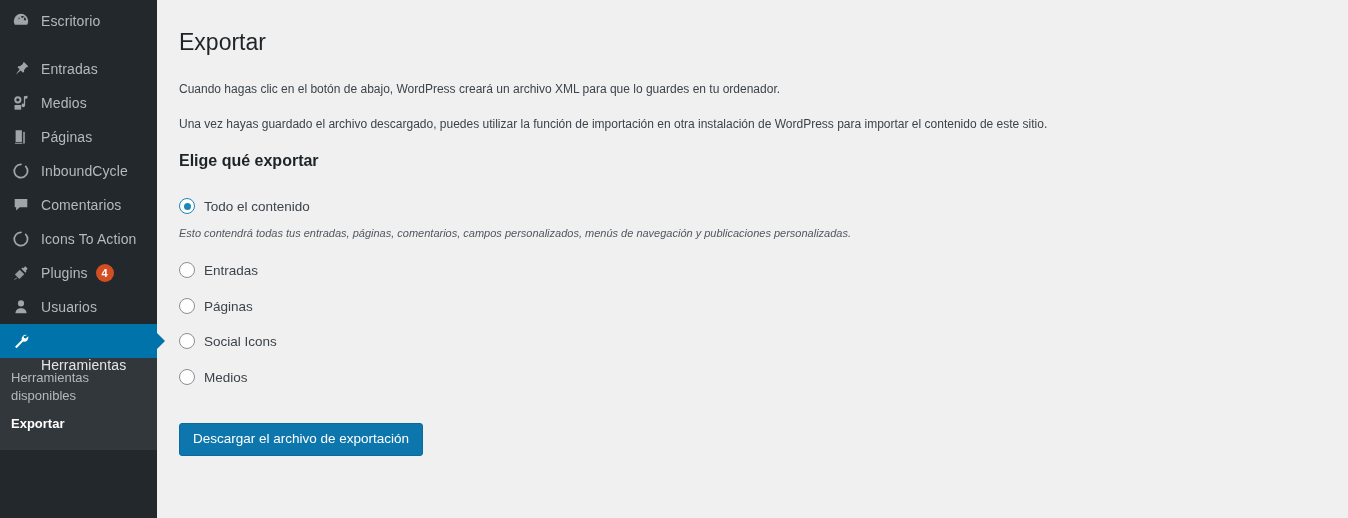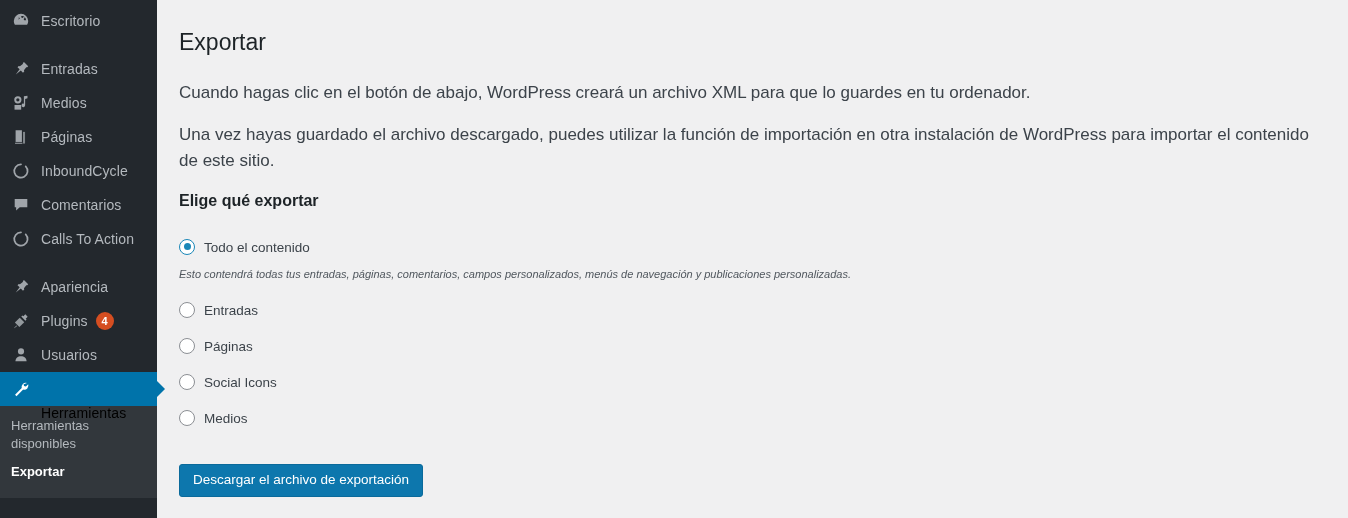--- a/index.html
+++ b/index.html
@@ -55,21 +55,21 @@
   .menu-item .mi-label {
     white-space: nowrap;
     line-height: 1;
     letter-spacing: 0.1px;
   }
   .menu-item.active {
     background: #0073aa;
     color: #fff;
     font-weight: 400;
   }
-  .menu-item.active .mi-label { color: #000000; margin-top: 48px; }
+  .menu-item.active .mi-label { color: #e5e5e5; margin-top: 48px; }
   .menu-item.active::after {
     content: "";
     position: absolute;
     right: -8px;
     top: 50%;
     margin-top: -8px;
     width: 0;
     height: 0;
     border-top: 8px solid transparent;
     border-bottom: 8px solid transparent;
@@ -118,21 +118,21 @@
   }
   .page-title {
     font-size: 23px;
     font-weight: 400;
     line-height: 1.3;
     margin: 9px 0 18px 0;
     padding: 9px 0 4px 0;
     color: #1d2327;
   }
   .para {
-    font-size: 17px;
+    font-size: 12px;
     line-height: 1.5;
     margin: 0 0 17px 0;
     color: #3c434a;
   }
   .section-title {
     font-size: 16px;
     font-weight: bold;
     color: #1d2327;
     margin: 0 0 26px 0;
     line-height: 1.4;
@@ -260,31 +260,23 @@
       </span>
       <span class="mi-label">Comentarios</span>
     </div>
 
     <div class="menu-item">
       <span class="mi-icon">
         <svg width="18" height="18" viewBox="0 0 20 20">
           <path d="M10 2.6a7.4 7.4 0 1 0 5.2 2.2" fill="none" stroke="#a0a5aa" stroke-width="1.9" stroke-linecap="round"></path>
         </svg>
       </span>
-      <span class="mi-label">Calls To Action</span>
-    </div>
-
-    <div class="menu-item gap-top">
-      <span class="mi-icon">
-        <svg width="18" height="18" viewBox="0 0 20 20" fill="#a0a5aa">
-          <path d="M13.3 2.2 11.9 3.6l.5.5-3.6 2.8-1.3-.3-1.4 1.4 2.4 2.4-4.3 5.6 5.6-4.3 2.4 2.4 1.4-1.4-.3-1.3 2.8-3.6.5.5 1.4-1.4-4.7-4.7z"></path>
-        </svg>
-      </span>
-      <span class="mi-label">Apariencia</span>
-    </div>
+      <span class="mi-label">Icons To Action</span>
+    </div>
+
 
     <div class="menu-item">
       <span class="mi-icon">
         <svg width="18" height="18" viewBox="0 0 20 20" fill="#a0a5aa">
           <path d="M14.8 2.6 12.6 4.8l-1-1-1.3 1.3 4.6 4.6 1.3-1.3-1-1 2.2-2.2z"></path>
           <path d="M8.6 6.4 3.2 11.8l5 5 5.4-5.4z" opacity="0.9"></path>
           <path d="M2.5 17.5 5 15l.6.6-3.1 2.5z"></path>
         </svg>
       </span>
       <span class="mi-label">Plugins</span>

